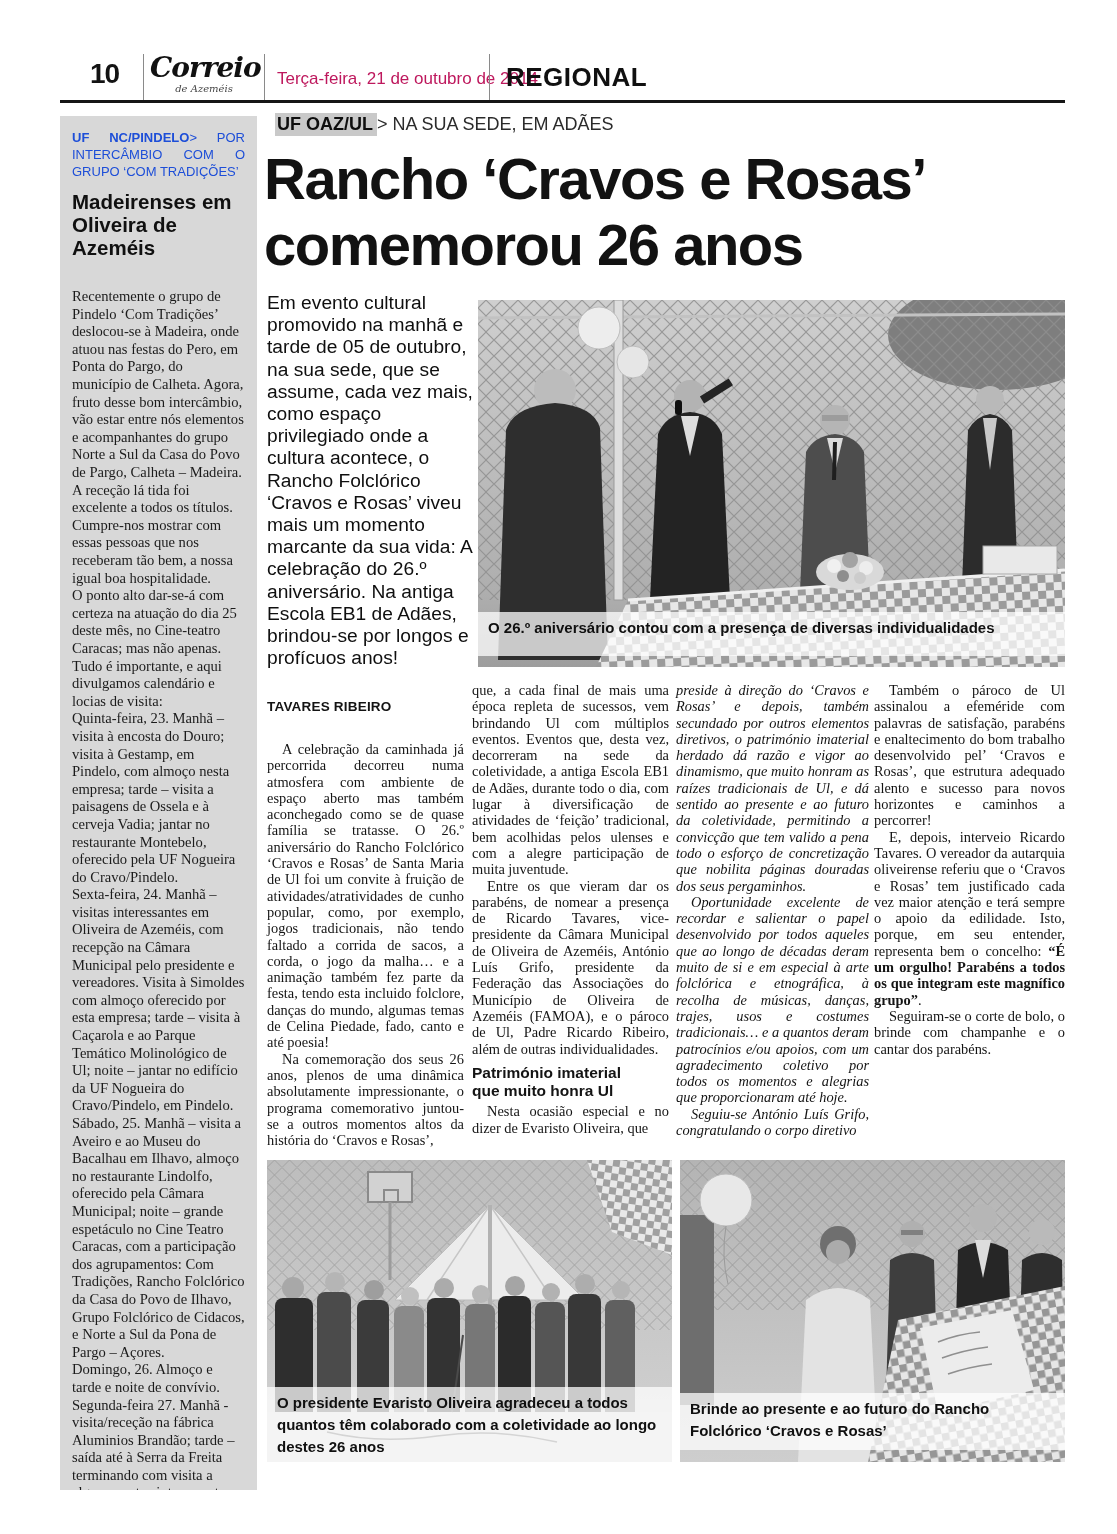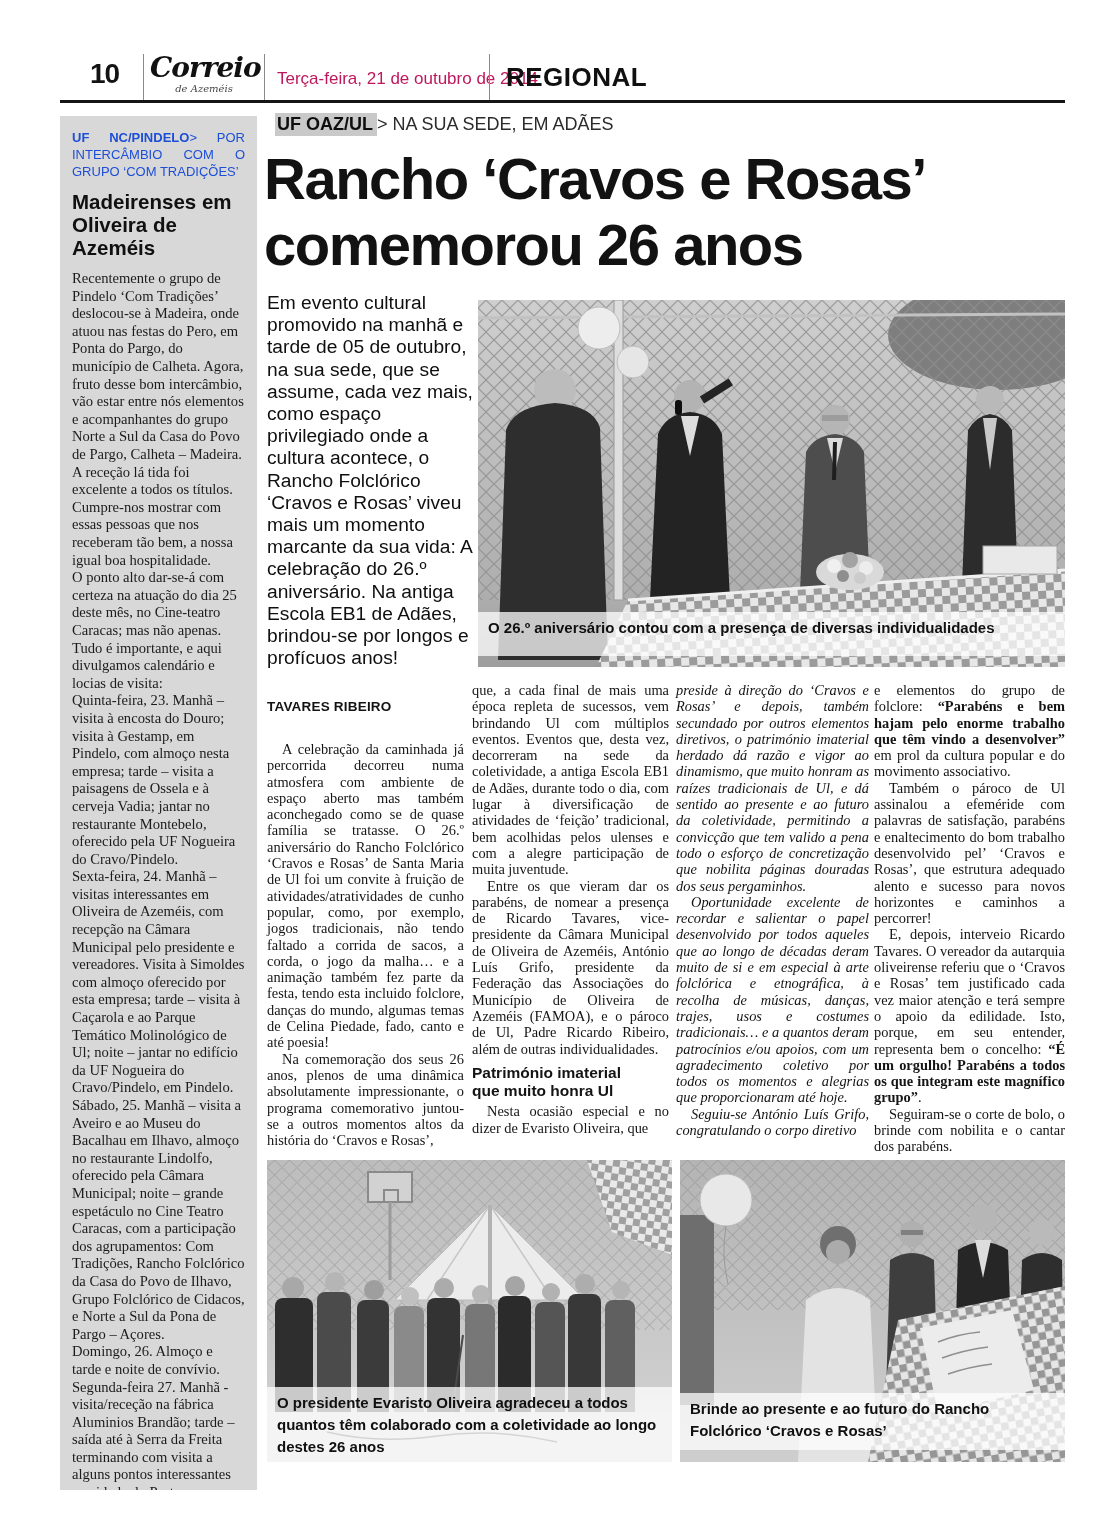--- a/index.html
+++ b/index.html
@@ -15,21 +15,21 @@
   .issue-date{position:absolute;left:277px;top:69px;font-size:17px;color:#be185d;}
   .section-title{position:absolute;left:506px;top:62px;font-size:26px;font-weight:bold;letter-spacing:.5px;color:#101010;}
   .top-rule{position:absolute;left:60px;top:100px;width:1005px;height:3px;background:#151515;}
 
   
   .sidebar{position:absolute;left:60px;top:116px;width:197px;height:1374px;background:#d8d8d8;
            box-sizing:border-box;padding:13px 12px;overflow:hidden;}
   .sb-kicker{font-size:13px;line-height:1.32;text-align:justify;color:#1d4ed8;}
   .sb-kicker .bold{font-weight:bold;}
   .sb-title{font-size:20.5px;font-weight:bold;line-height:1.1;margin-top:11px;color:#101010;}
-  .sb-body{margin-top:11px;font-family:"Liberation Serif",serif;font-size:14.6px;line-height:17.6px;color:#1b1b1b;}
+  .sb-body{margin-top:29px;font-family:"Liberation Serif",serif;font-size:14.6px;line-height:17.6px;color:#1b1b1b;}
   .sb-body p{margin:0;}
   .sb-entry{margin-top:17.5px;}
 
   
   .kicker{position:absolute;left:267px;top:114px;font-size:18px;white-space:nowrap;padding-left:8px;}
   .kicker .tag{font-weight:bold;background:#c9c9c9;padding:1px 4px 2px 2px;color:#0e0e0e;}
   .kicker .rest{color:#2b2b2b;}
   .headline{position:absolute;left:264px;top:146px;width:820px;font-size:58px;font-weight:800;
             letter-spacing:-1.5px;line-height:1.13;color:#121212;}
   .lead{position:absolute;left:267px;top:292px;width:206px;font-size:19.2px;line-height:22.2px;color:#0f0f0f;}
@@ -170,24 +170,23 @@
     <p class="ind">Nesta ocasião especial e no dizer de Evaristo Oliveira, que</p>
   </div>
 
   <div class="col" id="col3">
     <p>preside à direção do ‘Cravos e Rosas’ e depois, também secundado por outros elementos diretivos, o património imaterial herdado dá razão e vigor ao dinamismo, que muito honram as raízes tradicionais de Ul, e dá sentido ao presente e ao futuro da coletividade, permitindo a convicção que tem valido a pena todo o esforço de concretização que nobilita páginas douradas dos seus pergaminhos.</p>
     <p class="ind">Oportunidade excelente de recordar e salientar o papel desenvolvido por todos aqueles que ao longo de décadas deram muito de si e em especial à arte folclórica e etnográfica, à recolha de músicas, danças, trajes, usos e costumes tradicionais… e a quantos deram patrocínios e/ou apoios, com um agradecimento coletivo por todos os momentos e alegrias que proporcionaram até hoje.</p>
     <p class="ind">Seguiu-se António Luís Grifo, congratulando o corpo diretivo</p>
   </div>
 
   <div class="col" id="col4">
-    <p><span>e elementos do grupo de folclore: </span><b>“Parabéns e bem hajam pelo enorme trabalho que têm vindo a desenvolver”</b><span> em prol da cultura popular e do movimento associativo.</span></p>
     <p class="ind">Também o pároco de Ul assinalou a efeméride com palavras de satisfação, parabéns e enaltecimento do bom trabalho desenvolvido pel’ ‘Cravos e Rosas’, que estrutura adequado alento e sucesso para novos horizontes e caminhos a percorrer!</p>
     <p class="ind"><span>E, depois, interveio Ricardo Tavares. O vereador da autarquia oliveirense referiu que o ‘Cravos e Rosas’ tem justificado cada vez maior atenção e terá sempre o apoio da edilidade. Isto, porque, em seu entender, representa bem o concelho: </span><b>“É um orgulho! Parabéns a todos os que integram este magnífico grupo”</b><span>.</span></p>
-    <p class="ind">Seguiram-se o corte de bolo, o brinde com nobilita e o cantar dos parabéns.</p>
+    <p class="ind">Seguiram-se o corte de bolo, o brinde com champanhe e o cantar dos parabéns.</p>
   </div>
 
   <div class="photo" id="photo-left">
     <svg viewBox="0 0 405 302" preserveAspectRatio="none" aria-hidden="true">
       <defs>
         <linearGradient id="bgB" x1="0" y1="0" x2="0" y2="1">
           <stop offset="0" stop-color="#bdbdbd"></stop>
             <stop offset="0.75" stop-color="#cdcdcd"></stop>
             <stop offset="1" stop-color="#d8d8d8"></stop>
         </linearGradient>

